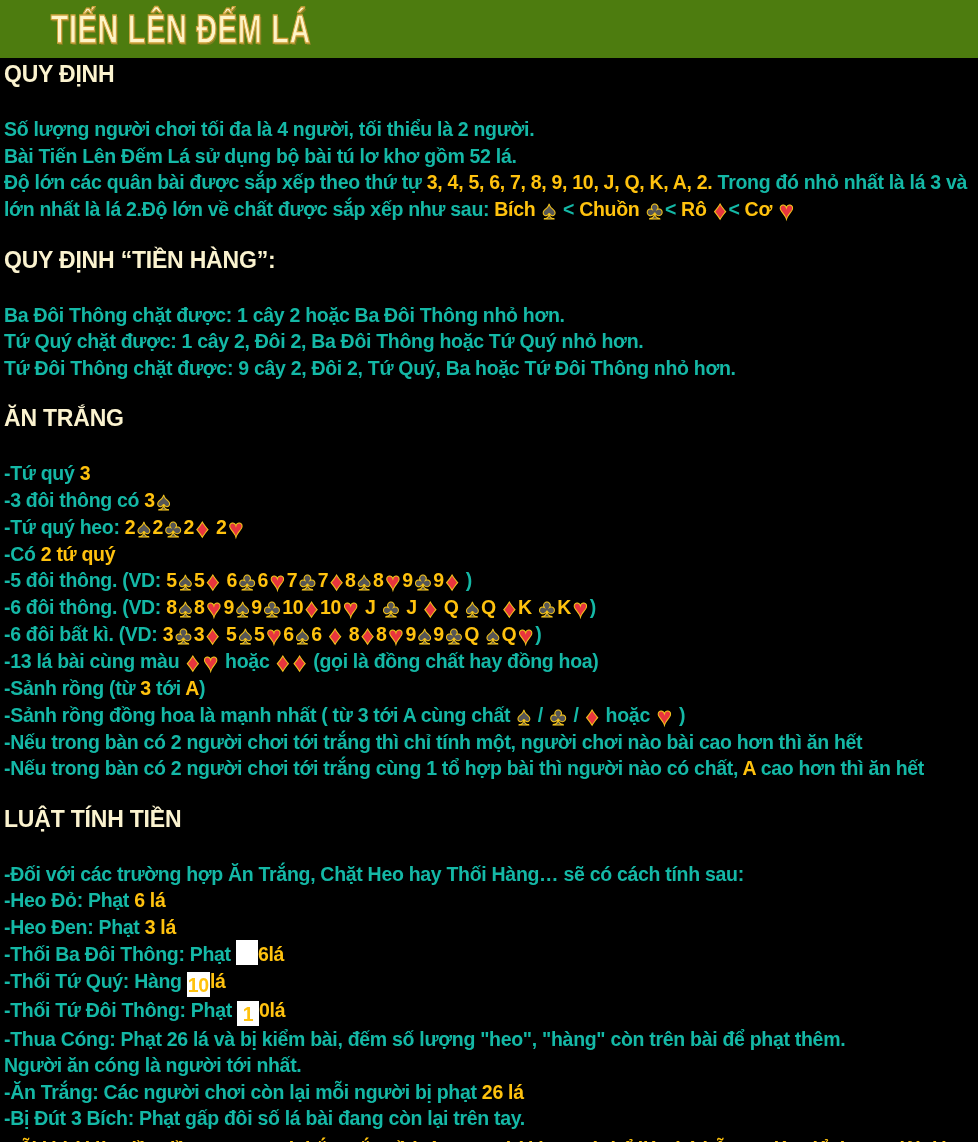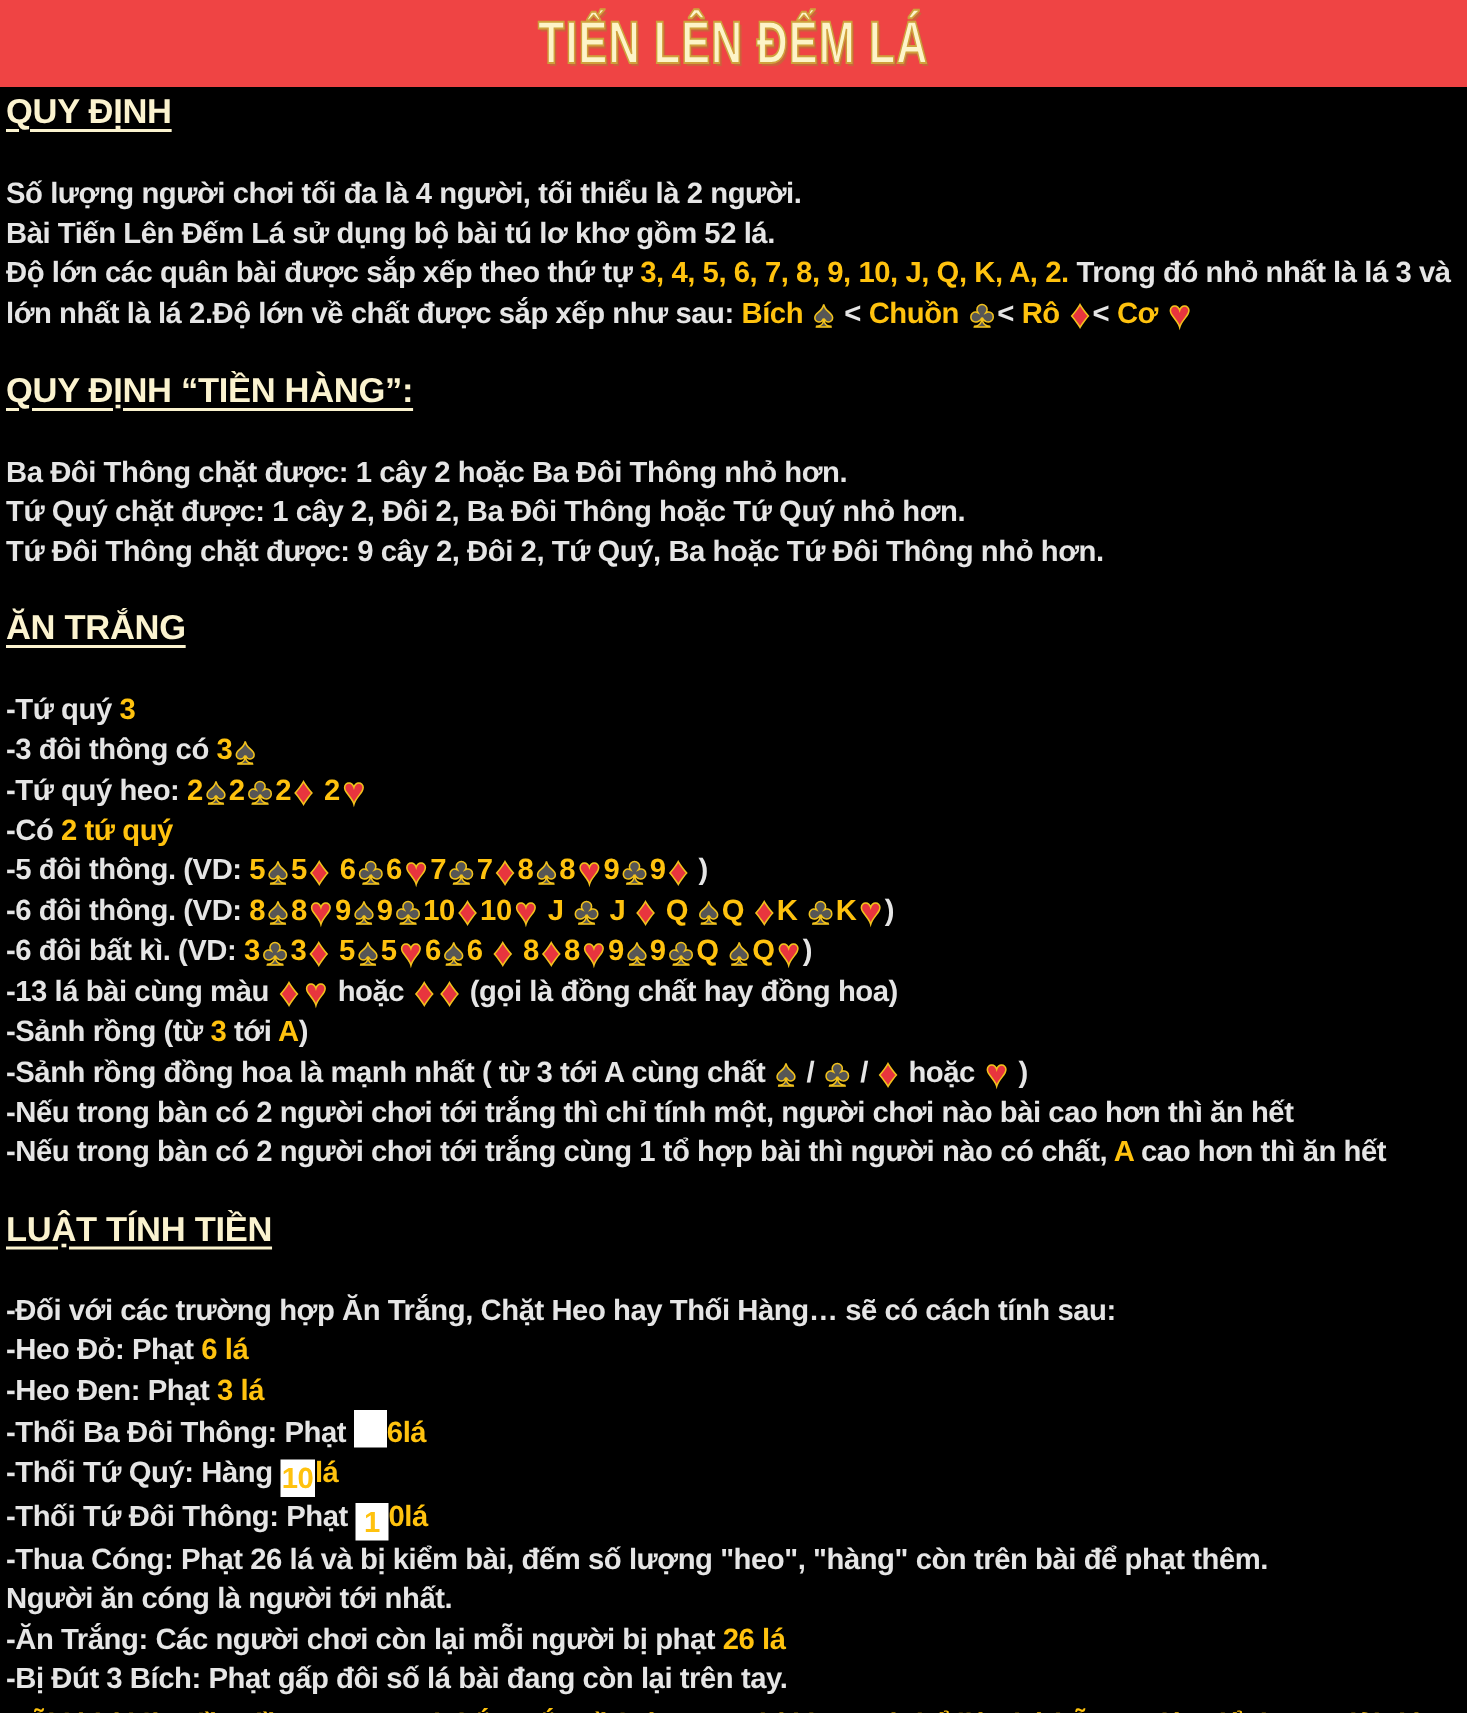--- a/index.html
+++ b/index.html
@@ -3,51 +3,50 @@
 <meta charset="utf-8">
 <style>
   html,body{margin:0;padding:0;}
   body{
     width:978px;height:1142px;overflow:hidden;
     background:#000;
     font-family:"Liberation Sans",sans-serif;
     font-weight:bold;
   }
   .band{
-    height:58px;background:#ef4444;
-    display:flex;align-items:center;justify-content:center;
+    height:58px;background:#4d7c0f;
+    display:flex;align-items:center;justify-content:flex-start;
   }
   .title{
     margin:0;
     font-size:40px;line-height:1;white-space:nowrap;
     letter-spacing:1px;
     color:#fdf4c8;
     -webkit-text-stroke:1.3px #cfa13c;
     text-shadow:2px 2px 0 rgba(170,130,50,.5);
     transform:scaleX(.72);
   }
   main{padding:0 4px;}
   h2.heading{
     margin:24px 0 28px 0;
     font-size:23px;line-height:27px;
     color:#fbf3cf;
-    text-decoration:underline;
     text-underline-offset:4px;
     text-decoration-thickness:2px;
     letter-spacing:-0.2px;
   }
   section:first-child h2.heading{margin-top:3px;}
   p.line{
     margin:0;
     font-size:19.5px;line-height:26.5px;
     letter-spacing:-0.3px;
     color:#fbf3cf;
     width:972px;
   }
-  .cream{color:#e5e5e5;}
+  .cream{color:#14b8a6;}
   .gold{color:#ffc20e;text-align:center;}
   .suit{
     font-size:25px;line-height:1;
     vertical-align:-3px;
     margin:0 2px;
     -webkit-text-stroke:1px #f2c21c;
     letter-spacing:0;
   }
   .suit-dark{color:#565656;}
   .suit-red{color:#e8353e;}

